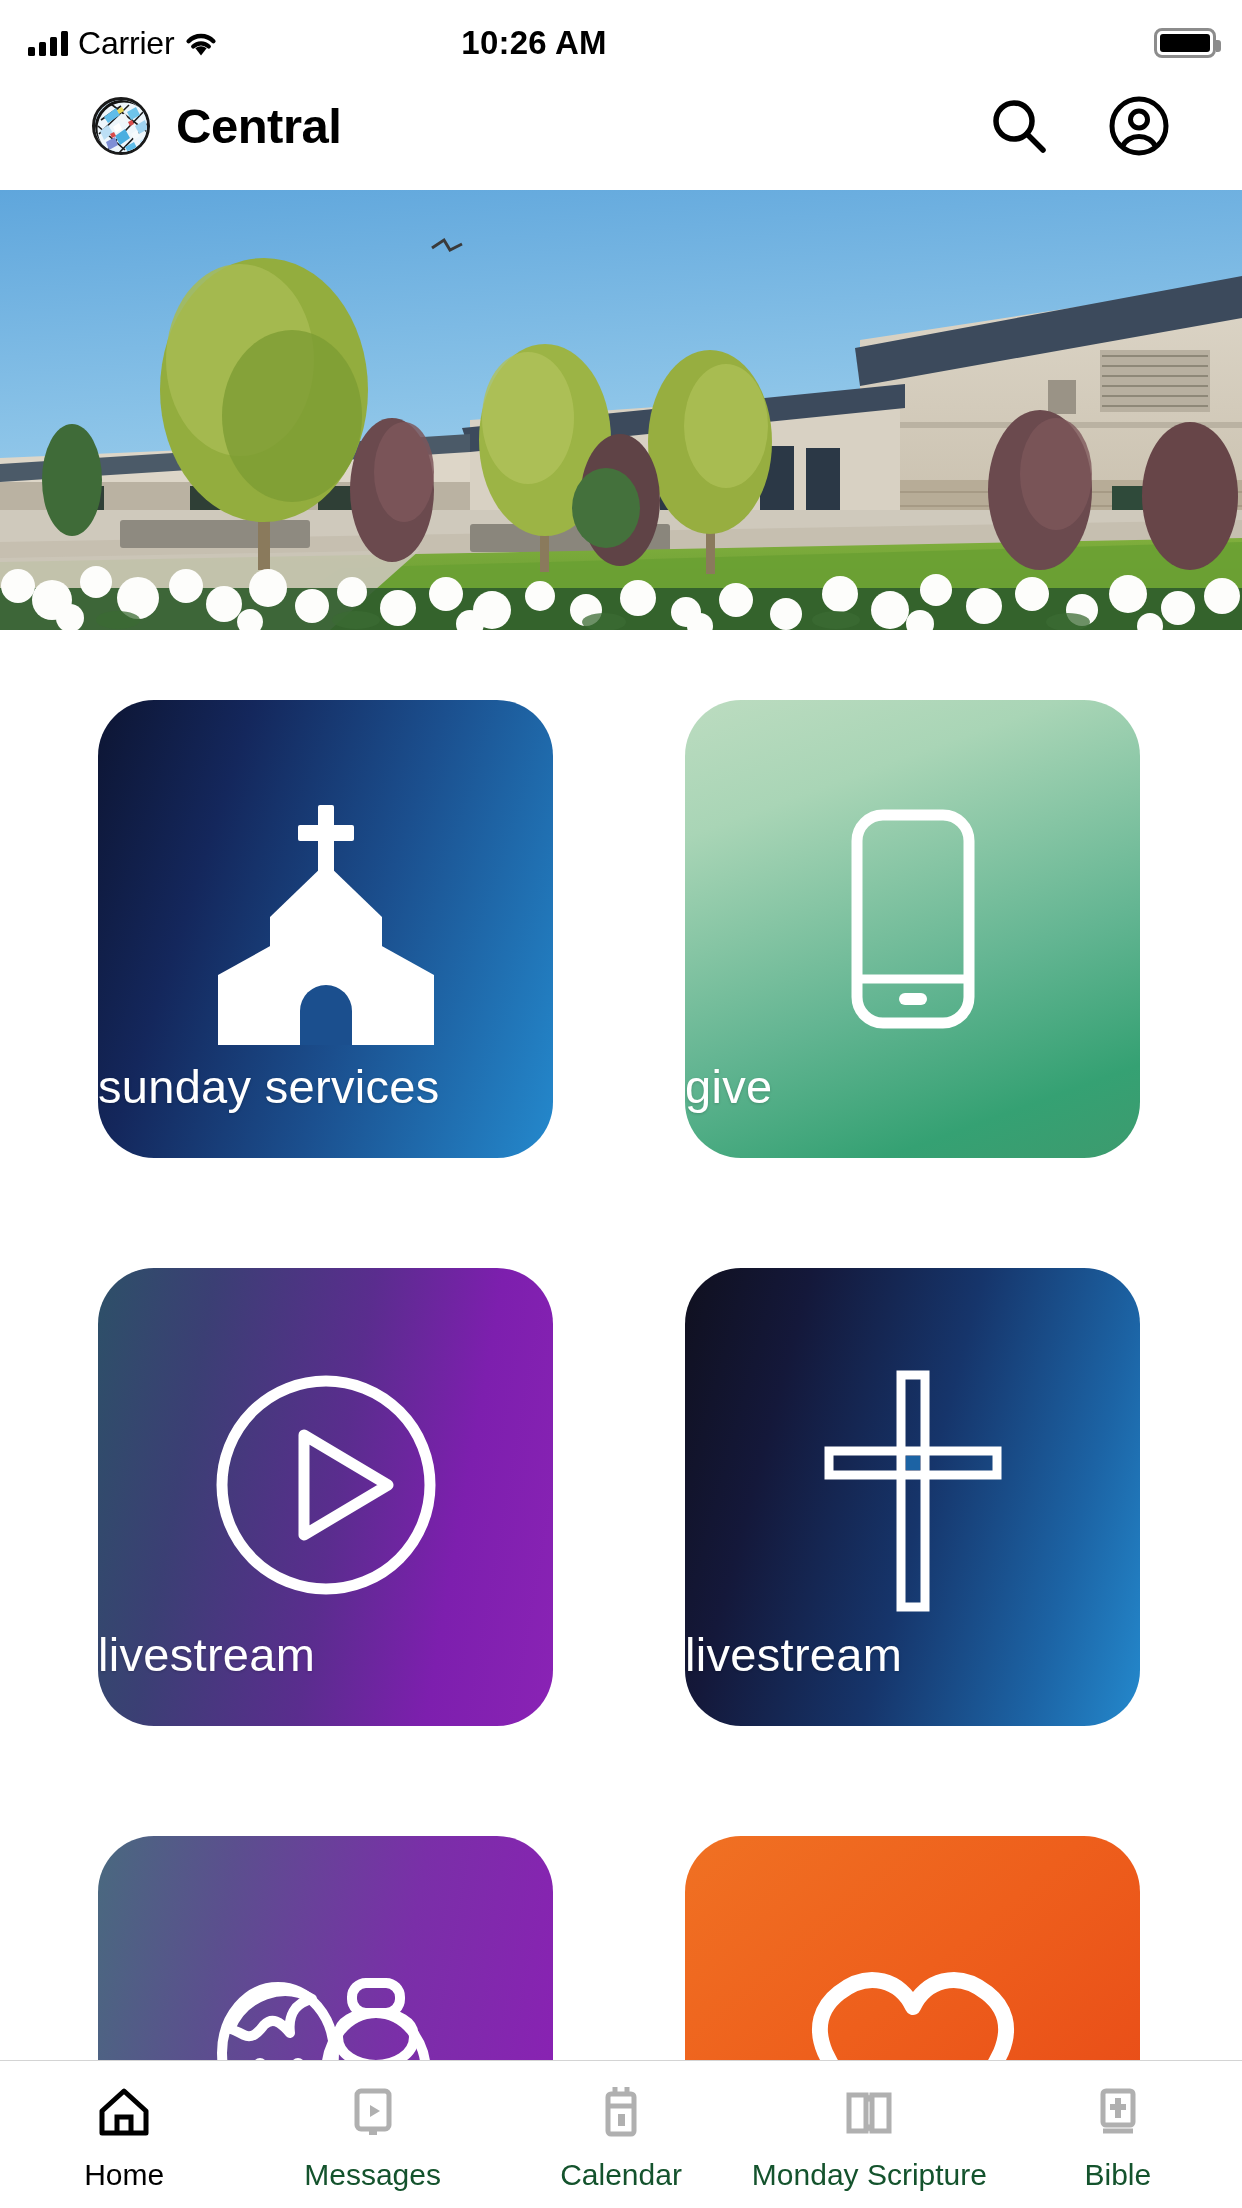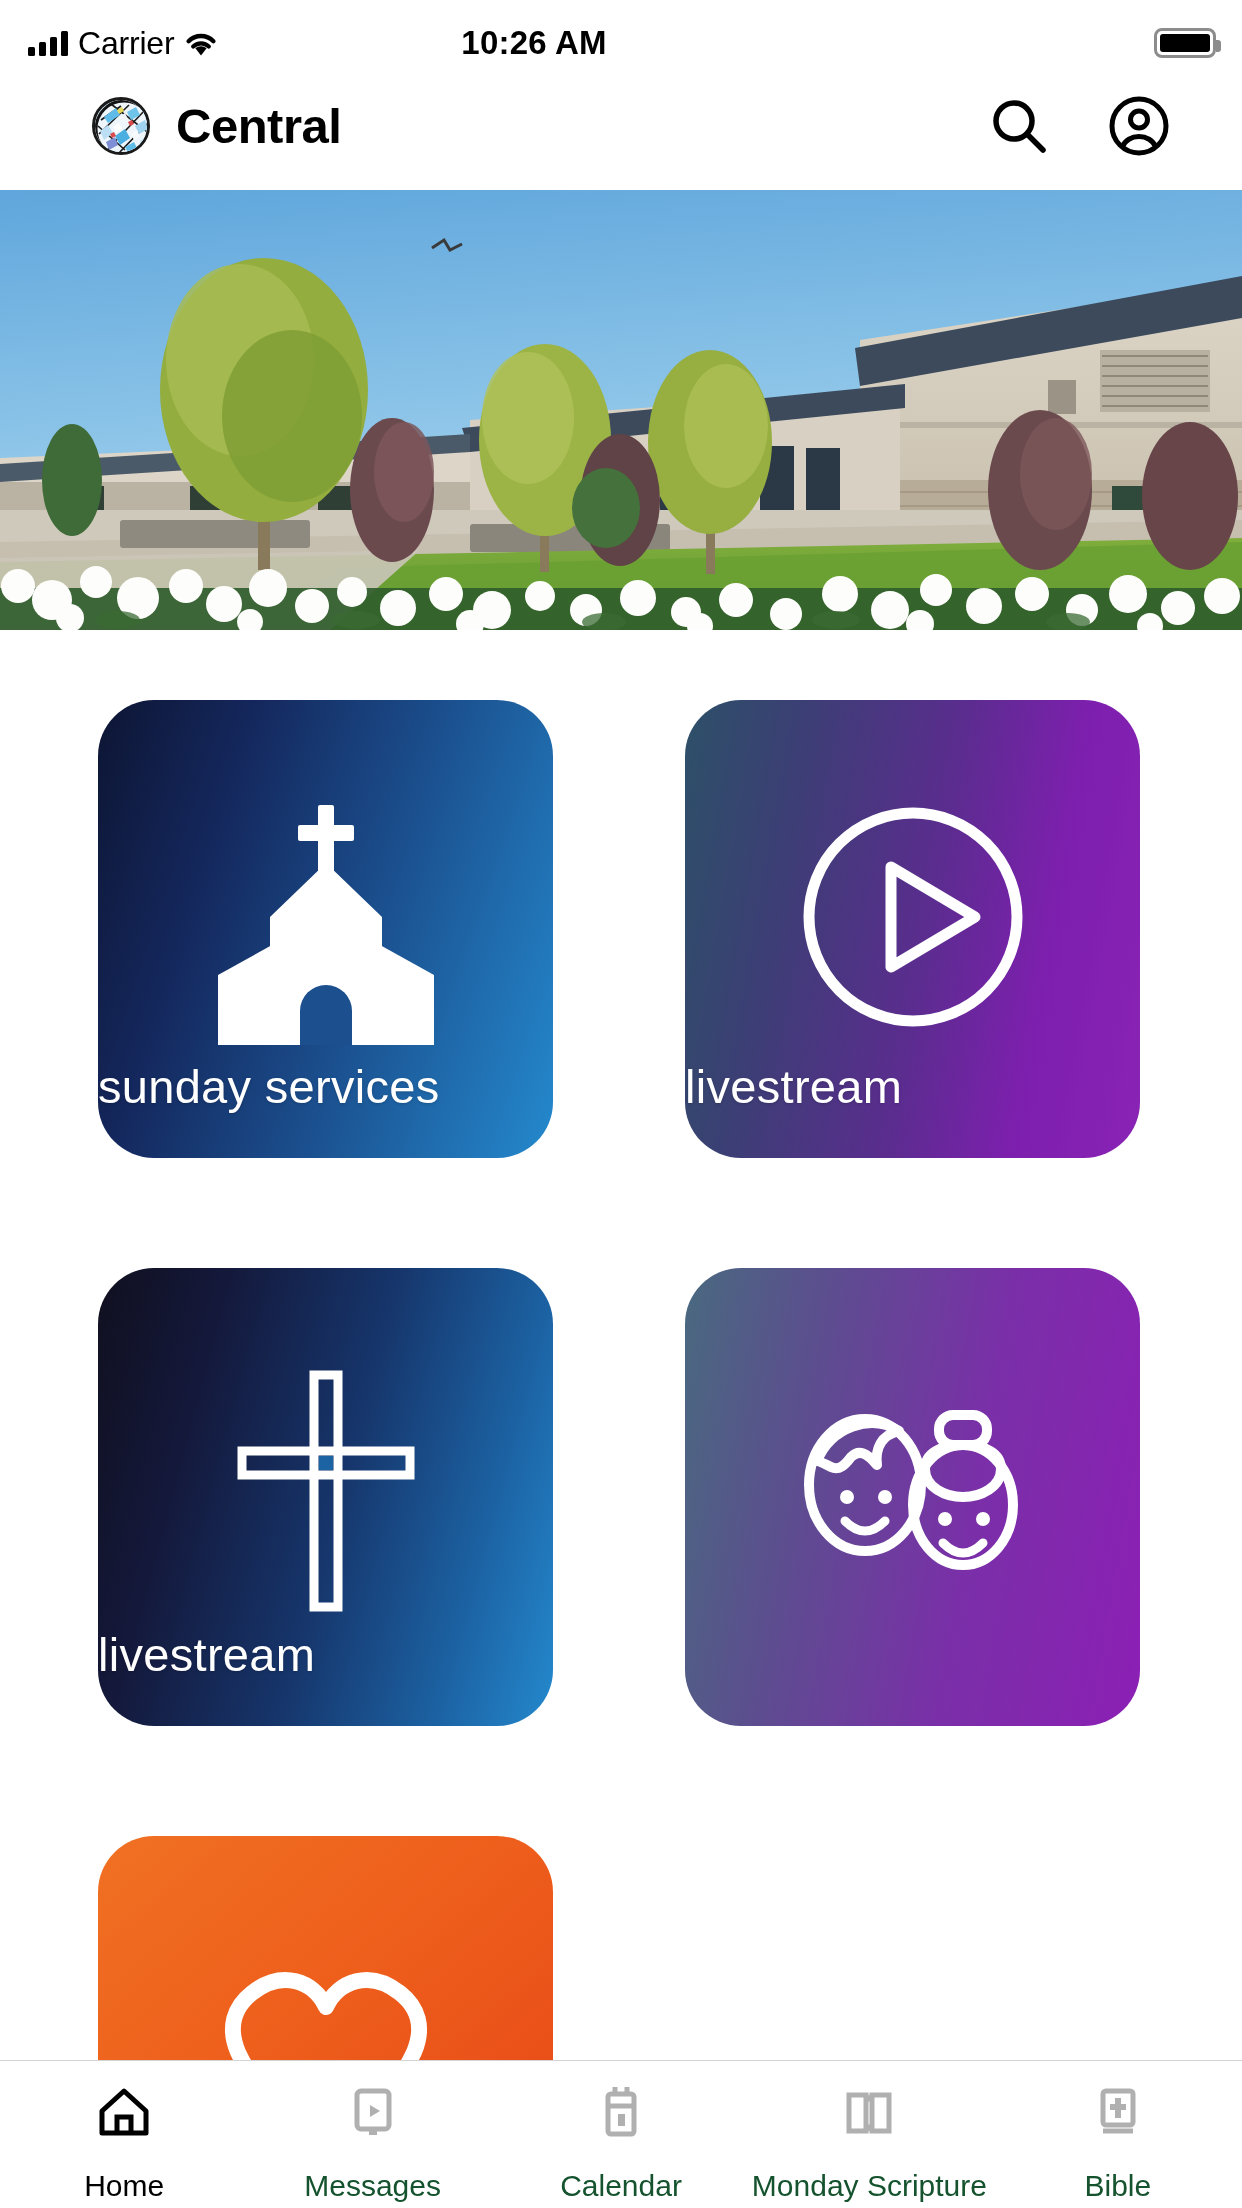--- a/index.html
+++ b/index.html
@@ -83,21 +83,21 @@
   .t-member{ background:linear-gradient(105deg,#10101f 0%,#14183a 22%,#16356b 52%,#1c63a4 80%,#2489cd 100%); }
   .t-kids{   background:linear-gradient(100deg,#49697f 0%,#5b4f8e 26%,#7a2fa8 62%,#8c1fb5 100%); }
   .t-heart{  background:linear-gradient(140deg,#f07123 0%,#ee5f1c 40%,#e94e18 75%,#e54414 100%); }
 
   
   .tabbar{
     position:absolute; bottom:0; left:0; width:1242px; height:148px;
     background:#fff; border-top:1.5px solid #d4d4d4;
     display:flex; align-items:flex-start; padding-top:22px;
   }
-  .tab{ flex:1; display:flex; flex-direction:column; align-items:center; gap:28px; }
+  .tab{ flex:1; display:flex; flex-direction:column; align-items:center; gap:17px; }
   .tab .ti{ height:58px; display:flex; align-items:flex-end; }
   .tab .tl{ font-size:30px; color:#14532d; font-weight:400; }
   .tab.active .tl{ color:#000; font-weight:500; }
 </style>
 </head>
 <body>
 
 <div id="app">
 
   <div class="statusbar">
@@ -328,20 +328,30 @@
           <rect x="112" y="36" width="56" height="16" fill="#fff" rx="2"></rect>
           <polygon points="140,74 196,128 196,182 84,182 84,128" fill="#fff"></polygon>
           <polygon points="140,126 248,186 248,236 32,236 32,186" fill="#fff"></polygon>
           <rect x="32" y="198" width="216" height="58" fill="#fff"></rect>
           <path d="M114 256 v-34 a26 26 0 0 1 52 0 v34 z" fill="#1b4f8e"></path>
         </svg>
       </span>
       <span class="tile-label">sunday services</span>
     </div>
 
+    <div class="tile t-give">
+      <span class="art">
+        <svg viewBox="0 0 280 280" width="280" height="280">
+          <rect x="84" y="26" width="112" height="208" rx="26" fill="none" stroke="#fff" stroke-width="11"></rect>
+          <line x1="84" y1="190" x2="196" y2="190" stroke="#fff" stroke-width="9"></line>
+          <rect x="126" y="204" width="28" height="12" rx="6" fill="#fff"></rect>
+        </svg>
+      </span>
+      <span class="tile-label">give</span>
+    </div>
 
     <div class="tile t-live">
       <span class="art">
         <svg viewBox="0 0 280 280" width="280" height="280">
           <circle cx="140" cy="128" r="104" fill="none" stroke="#fff" stroke-width="11"></circle>
           <path d="M118 78 L202 128 L118 178 Z" fill="none" stroke="#fff" stroke-width="11" stroke-linejoin="round"></path>
         </svg>
       </span>
       <span class="tile-label">livestream</span>
     </div>

